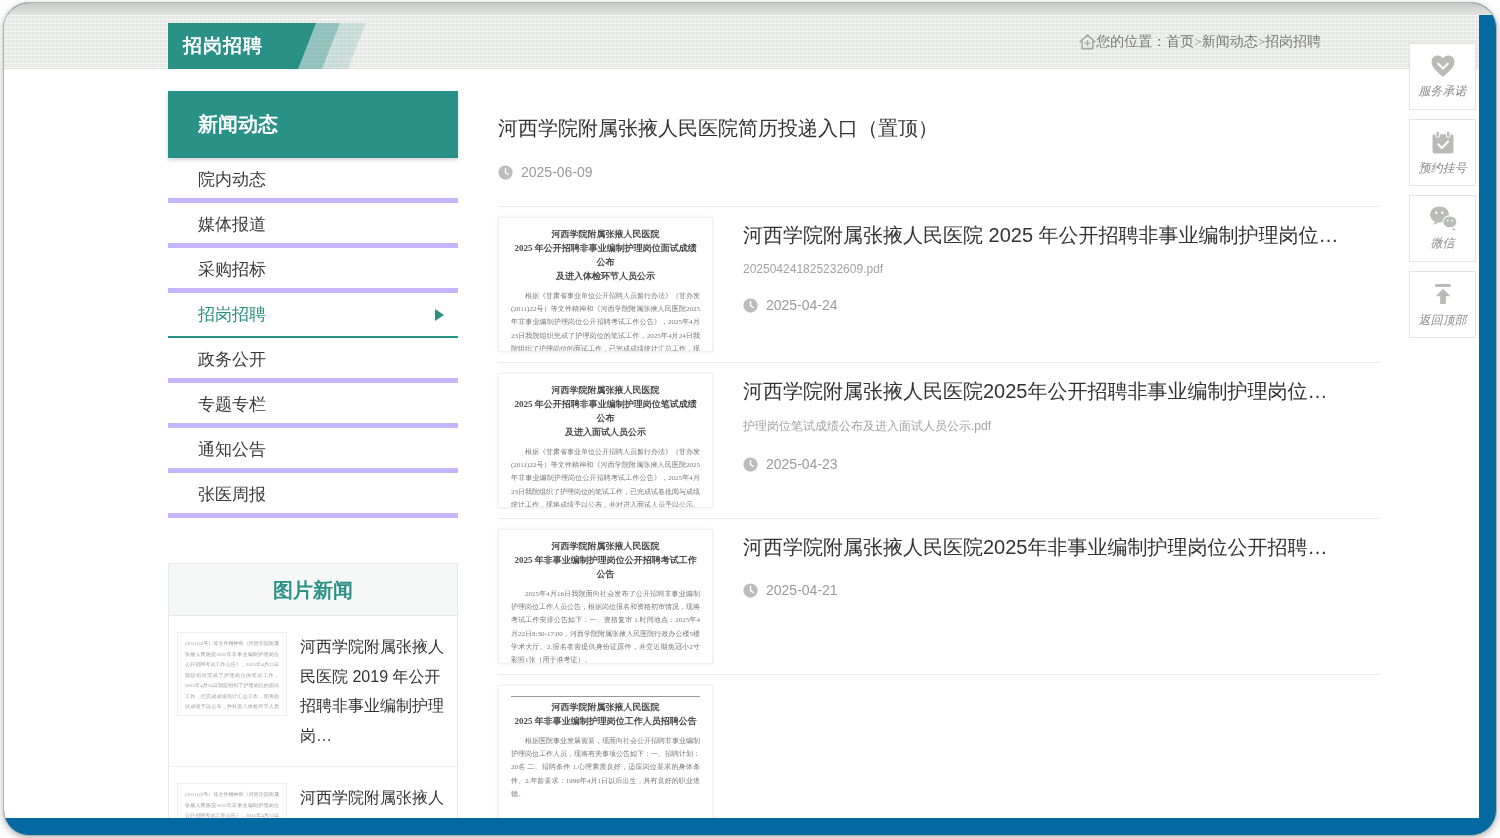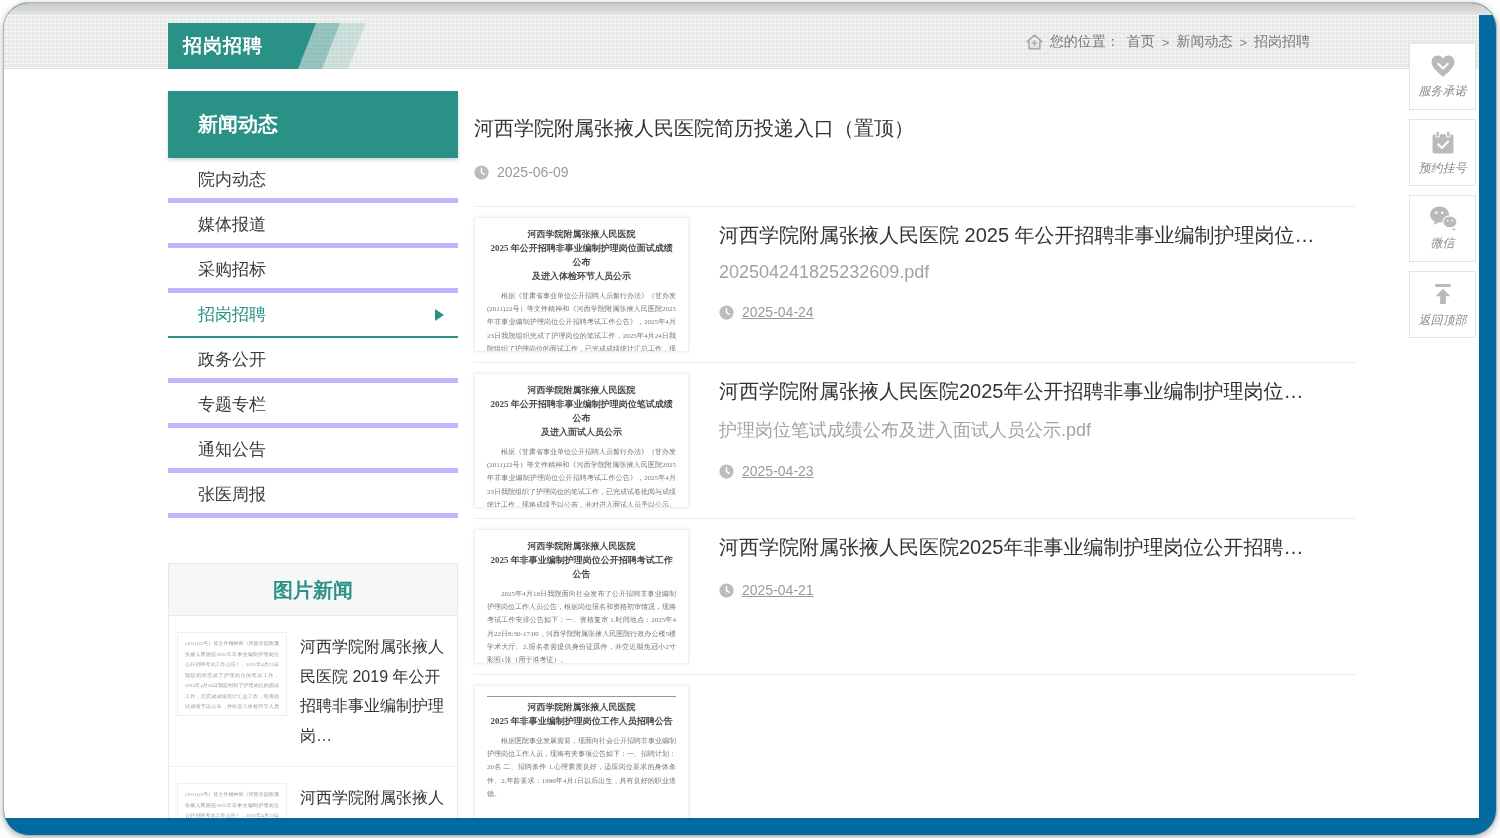--- a/index.html
+++ b/index.html
@@ -27,22 +27,22 @@
       repeating-linear-gradient(90deg, rgba(0,0,0,.03) 0 1px, transparent 1px 4px);
     border-bottom:1px solid #e0e2e0; }
   .ribbon { position:absolute; left:164px; top:8px; height:46px; width:210px; }
   .rb { position:absolute; top:0; bottom:0; left:0;
     clip-path:polygon(0 0, 100% 0, calc(100% - 18px) 100%, 0 100%); }
   .rb3 { width:198px; background:rgba(42,145,134,.16); }
   .rb2 { width:172px; background:rgba(42,145,134,.34); }
   .rb1 { width:148px; background:#2a9186; }
   .ribbon-text { position:absolute; left:15px; top:0; line-height:46px;
     color:#fff; font-size:19px; font-weight:bold; letter-spacing:1px; }
-  .breadcrumb { position:absolute; right:169px; top:0; height:54px;
-    display:flex; align-items:center; gap:7px; font-size:14px; color:#777; }
+  .breadcrumb { position:absolute; right:158px; top:0; height:54px;
+    display:flex; align-items:center; font-size:14px; color:#777;font-family:Liberation Serif, serif; }
   .breadcrumb a { color:#777; text-decoration:none; cursor:pointer; }
   .bc-sep { color:#888; font-size:13px; }
 
   
   .sidebar { position:absolute; left:164px; top:76px; width:290px; background:#fff; }
   .side-title { height:67px; line-height:67px; background:#2a9186; color:#fff;
     font-size:20px; font-weight:bold; padding-left:30px;
     box-shadow:0 2px 4px rgba(0,0,0,.18); }
   .side-list { margin:0; padding:0; list-style:none; }
   .side-item { position:relative; height:45px; line-height:44px; padding-left:30px;
@@ -58,41 +58,41 @@
   .pn-title { height:52px; line-height:52px; text-align:center; background:#f6f7f7;
     color:#2a9186; font-size:20px; font-weight:bold; border-bottom:1px solid #e8e8e8; }
   .pn-item { display:flex; gap:13px; padding:16px 8px 16px 8px; cursor:pointer; }
   .pn-item + .pn-item { border-top:1px solid #f0f0f0; }
   .pn-thumb { flex:0 0 110px; height:84px; border:1px solid #eee; background:#fff;
     padding:6px 7px; font-size:5px; line-height:2.1; color:#999; overflow:hidden;
     text-align:justify; font-family:"Liberation Serif","DejaVu Serif",serif; }
   .pn-text { flex:1; font-size:16px; line-height:1.85; color:#333; }
 
   
-  .main { position:absolute; left:470px; top:88px; width:882px; }
+  .main { position:absolute; left:494px; top:88px; width:882px; }
   .news-title { margin:0; font-size:20px; font-weight:normal; color:#333;
     white-space:nowrap; overflow:hidden; cursor:pointer; }
   .meta { display:flex; align-items:flex-end; gap:8px; font-size:14px; color:#9a9a9a; }
   .pinned { padding:12px 0 26px; }
   .pinned .meta { margin-top:22px; }
   .news-item { display:flex; gap:30px; border-top:1px solid #ececec; padding:10px 0; }
   .thumb { flex:0 0 215px; height:135px; background:#fff; border:1px solid #f0f0f0;
     box-shadow:0 0 4px rgba(0,0,0,.07); padding:10px 12px; overflow:hidden; cursor:pointer; }
   .doc-head { font-size:9px; font-weight:bold; color:#4a4a4a; text-align:center;
     line-height:1.55; white-space:pre-line;
     font-family:"Liberation Serif","DejaVu Serif",serif; }
   .doc-head.ruled { border-top:1px solid #999; padding-top:4px; }
   .doc-body { margin-top:6px; font-size:7px; color:#777; line-height:1.9;
     text-align:justify; text-indent:2em;
     font-family:"Liberation Serif","DejaVu Serif",serif; }
   .info { flex:1; min-width:0; padding-top:5px; }
-  .subtitle { margin-top:13px; font-size:18px; color:#a3a3a3;
+  .subtitle { margin-top:13px; font-size:12px; color:#a3a3a3;
     white-space:nowrap; overflow:hidden; cursor:pointer; }
   .subtitle:empty { margin-top:0; }
-  .news-item .meta { margin-top:21px;text-decoration:underline; }
+  .news-item .meta { margin-top:21px; }
 
   
   .toolbar { position:absolute; left:1405px; top:28px; width:67px;
     display:flex; flex-direction:column; gap:9px; }
   .tb-btn { width:67px; height:67px; background:#fff; border:1px solid #e4e4e4;
     display:flex; flex-direction:column; align-items:center; justify-content:center;
     gap:4px; cursor:pointer; padding:0;font-style:italic; }
   .tb-label { font-size:12px; color:#8a8a8a; }
   .icon svg { display:block; }
 </style>

